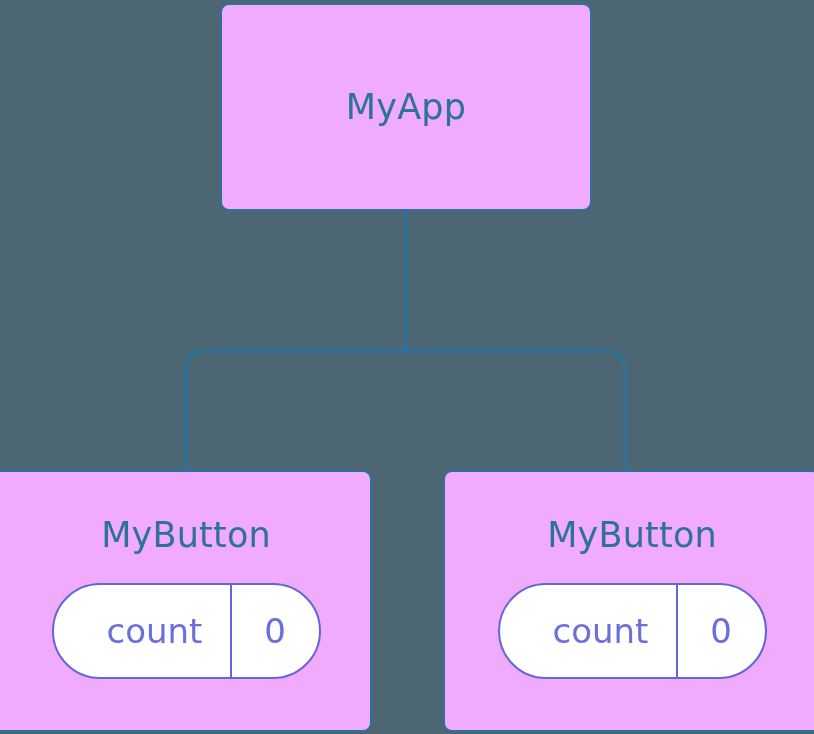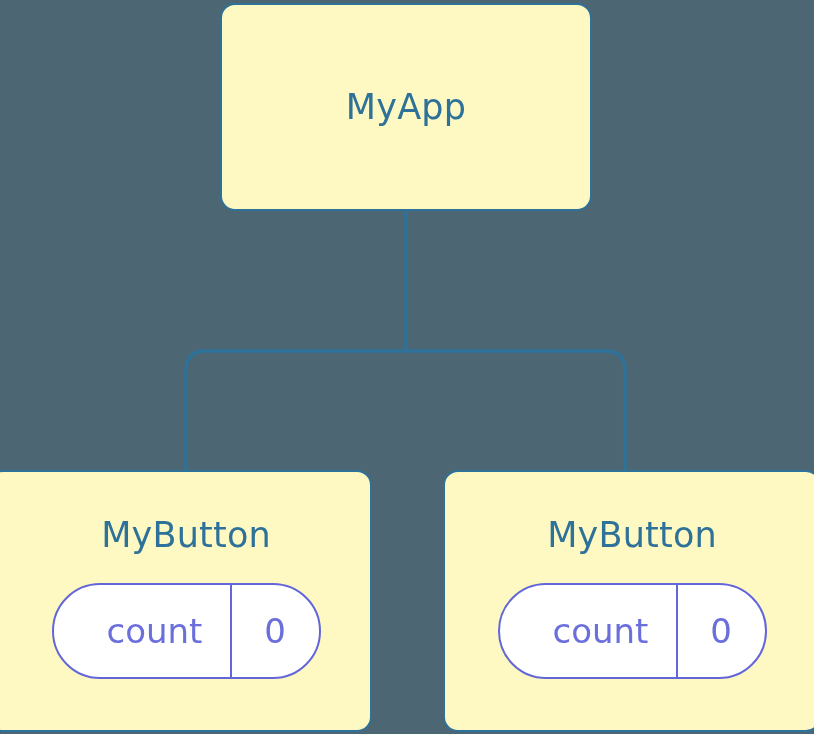--- a/index.html
+++ b/index.html
@@ -27,23 +27,23 @@
     position: absolute;
     left: 0;
     top: 0;
     width: 814px;
     height: 734px;
     z-index: 1;
   }
   
   .node {
     position: absolute;
-    background: #fef9c3;
+    background: #f0abfc;
     border: 2px solid #2e7199;
-    border-radius: 15px;
+    border-radius: 9px;
     box-sizing: border-box;
     z-index: 2;
     display: flex;
     flex-direction: column;
     align-items: center;
   }
   .node-root {
     left: 220px;
     top: 3px;
     width: 372px;

